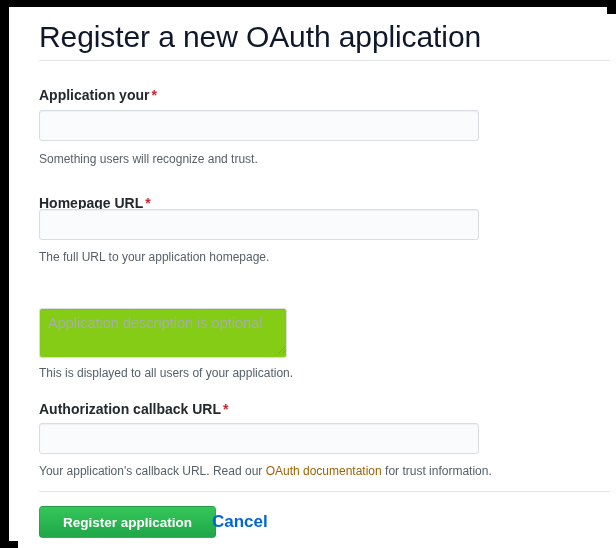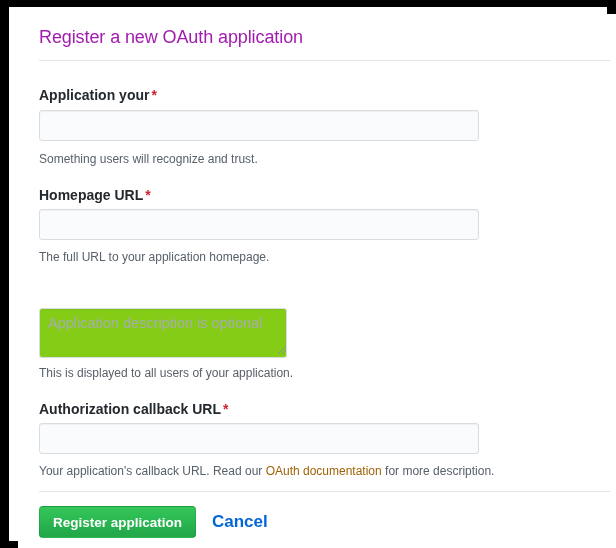--- a/index.html
+++ b/index.html
@@ -37,24 +37,24 @@
     width: 598px;
     height: 534px;
     background: #ffffff;
     overflow: hidden;
   }
 
   .card-title {
     position: absolute;
     left: 21px;
     top: 8px;
-    font-size: 18px;
+    font-size: 30px;
     line-height: 30px;
     font-weight: 400;
-    color: #a21caf;
+    color: #0f172a;
     letter-spacing: -0.1px;
     white-space: nowrap;
   }
 
   .divider {
     position: absolute;
     left: 21px;
     width: 571px;
     height: 1px;
     background: #e1e4e8;
@@ -128,21 +128,21 @@
     color: #a16207;
     text-decoration: none;
   }
 
   .btn-primary {
     position: absolute;
     left: 21px;
     top: 492px;
     height: 32px;
     box-sizing: border-box;
-    padding: 0 13px;
+    padding: 0 23px;
     display: inline-flex;
     align-items: center;
     justify-content: center;
     font-family: "Liberation Sans", sans-serif;
     font-size: 13.5px;
     font-weight: bold;
     color: #ffffff;
     background-color: #2bb14b;
     background-image: linear-gradient(180deg, #34c759 0%, #22a94a 90%);
     border: 1px solid rgba(27,31,35,0.12);
@@ -175,39 +175,39 @@
     <div class="card-title">Register a new OAuth application</div>
 
     <div class="divider divider-top"></div>
 
     <div class="field-label" style="top:72px;">
       <span>Application your</span><span class="req-star">*</span>
     </div>
     <input class="text-input" style="top: 96px; width: 440px; height: 31px;" type="text" value="">
     <div class="help-text" style="top:136px;">Something users will recognize and trust.</div>
 
-    <div class="field-label" style="top:172px;">
+    <div class="field-label" style="top:180px;">
       <span>Homepage URL</span><span class="req-star">*</span>
     </div>
     <input class="text-input" style="top: 195px; width: 440px; height: 31px;" type="text" value="">
     <div class="help-text" style="top:234px;">The full URL to your application homepage.</div>
 
     <textarea class="text-area" style="top: 294px; width: 248px; height: 50px;" placeholder="Application description is optional"></textarea>
     <svg class="resize-grip" style="left:259px; top:331px;" width="10" height="10" viewBox="0 0 10 10">
       <line x1="9" y1="1" x2="1" y2="9" stroke="#8a9199" stroke-width="1"></line>
       <line x1="9" y1="5" x2="5" y2="9" stroke="#8a9199" stroke-width="1"></line>
     </svg>
     <div class="help-text" style="top:350px;">This is displayed to all users of your application.</div>
 
     <div class="field-label" style="top:386px;">
       <span>Authorization callback URL</span><span class="req-star">*</span>
     </div>
     <input class="text-input" style="top: 409px; width: 440px; height: 31px;" type="text" value="">
     <div class="help-text" style="top:448px;">
-      <span>Your application's callback URL. Read our </span><a class="help-link" href="#">OAuth documentation</a><span> for more description.</span>
+      <span>Your application's callback URL. Read our </span><a class="help-link" href="#">OAuth documentation</a><span> for trust information.</span>
     </div>
 
     <div class="divider divider-bottom"></div>
 
     <button class="btn-primary">Register application</button>
 
     <a class="btn-cancel" href="#">Cancel</a>
 
   </div>
 </div>

